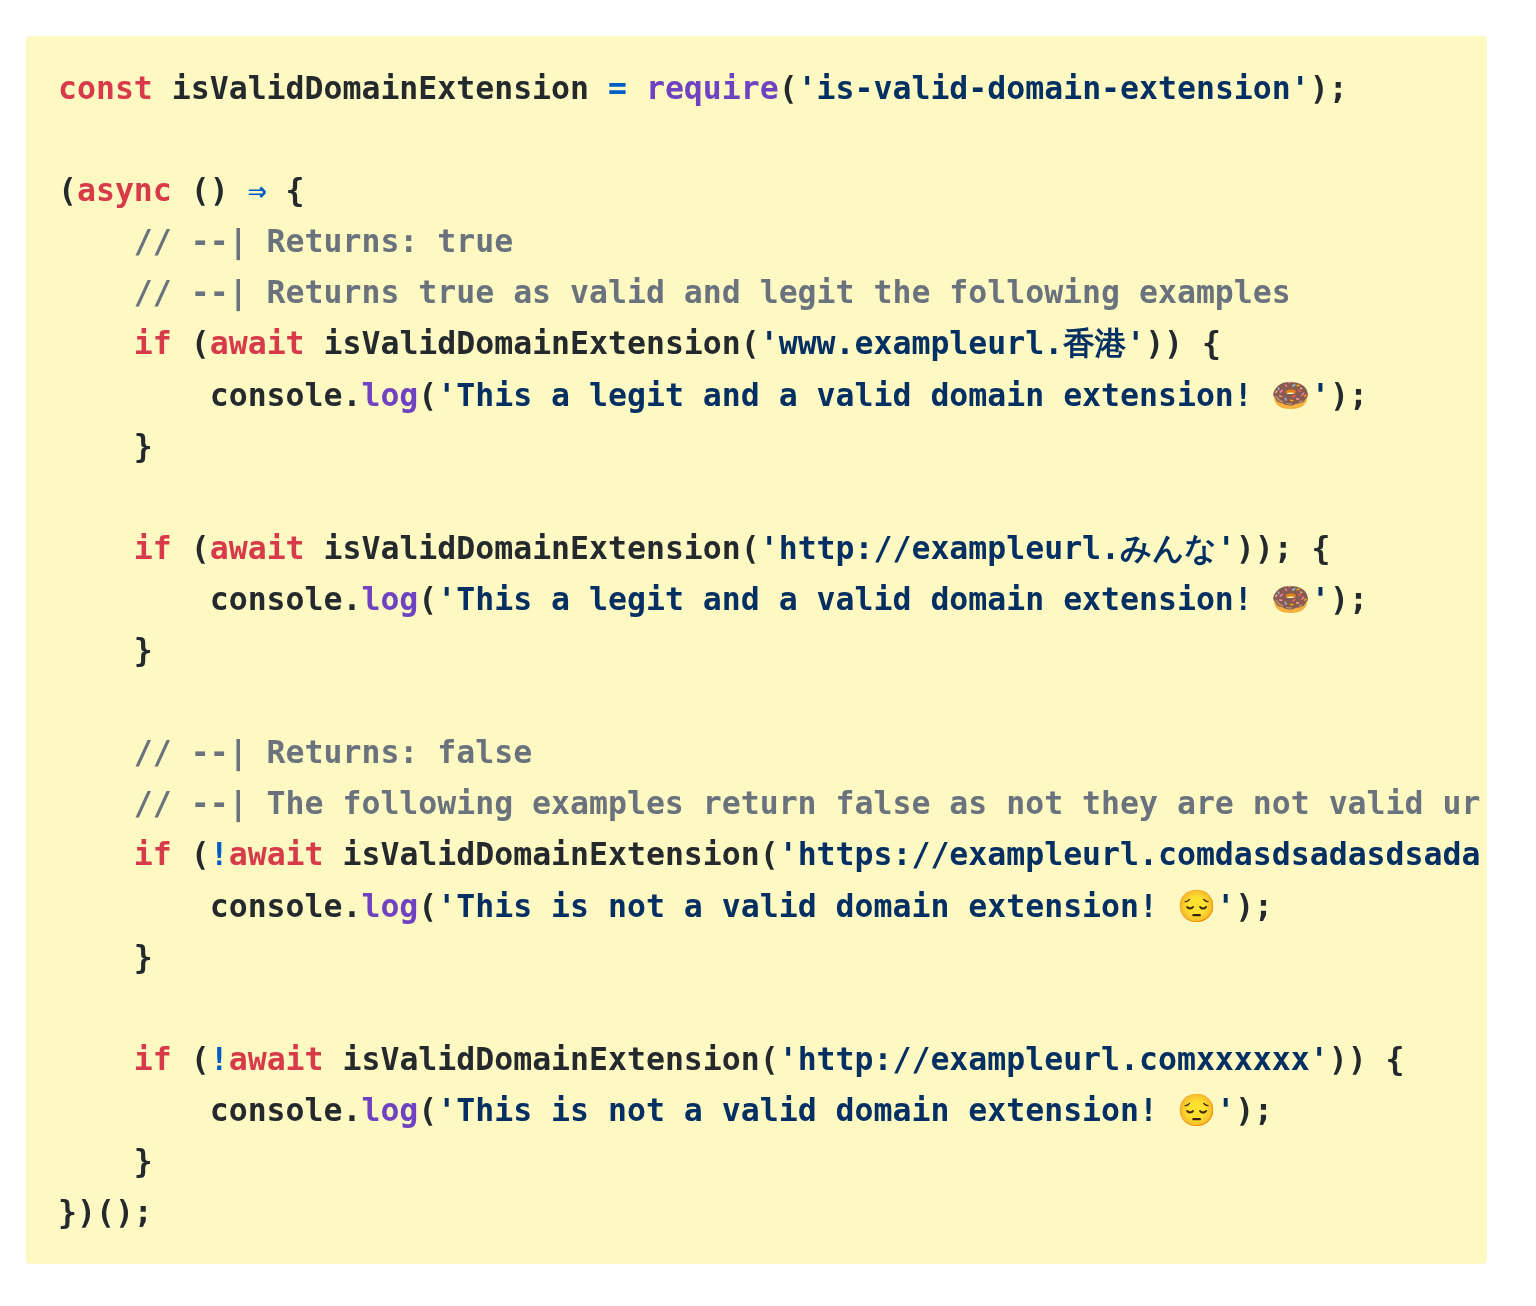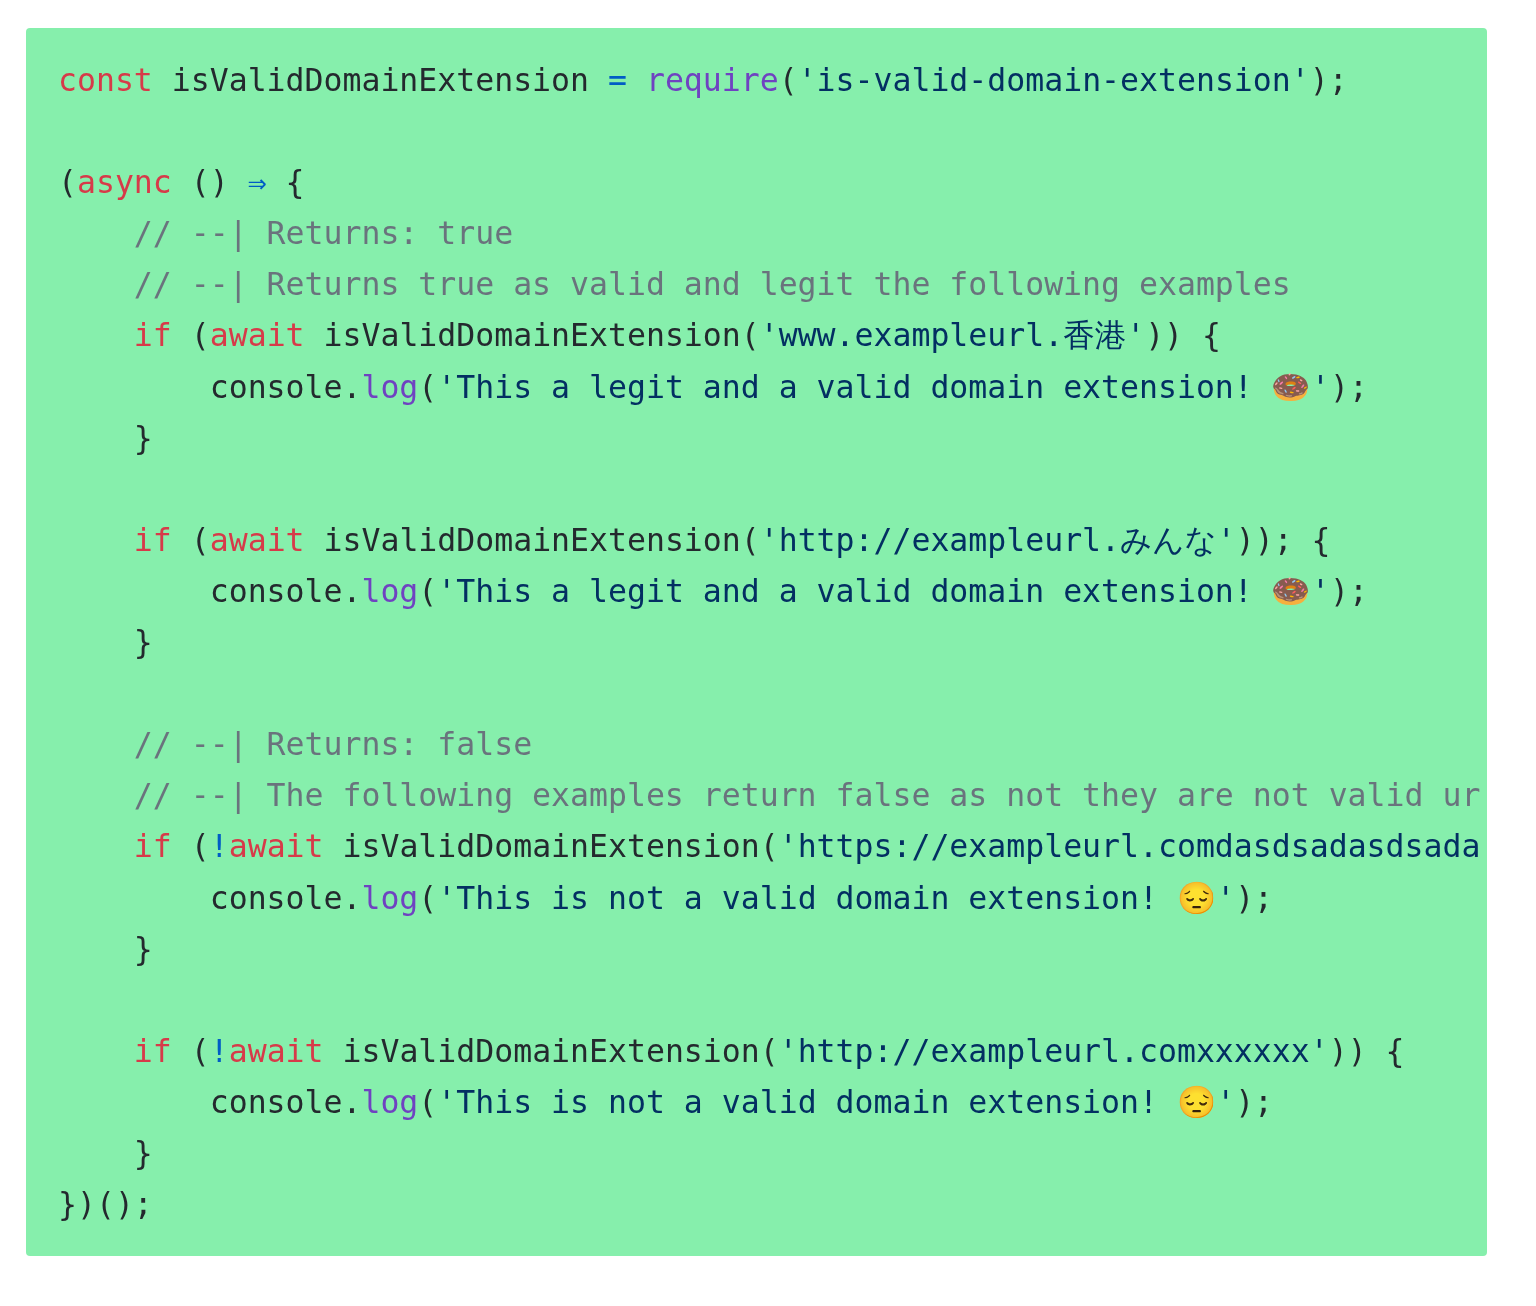--- a/index.html
+++ b/index.html
@@ -12,27 +12,28 @@
   }
   .page {
     position: relative;
     width: 1536px;
     height: 1306px;
     background: #ffffff;
   }
   .code-block {
     position: absolute;
     left: 26px;
-    top: 28px;
+    top: 36px;
     width: 1461px;
     height: 1228px;
-    background: #86efac;
+    background: #fef9c3;
     border-radius: 4px;
     overflow: hidden;
     box-sizing: border-box;
+    font-weight: bold;
   }
   .code {
     position: absolute;
     left: 32px;
     top: 27px;
     margin: 0;
     font-family: "DejaVu Sans Mono", "Liberation Mono", monospace;
     font-size: 31.5px;
     line-height: 51.1px;
     white-space: pre;

